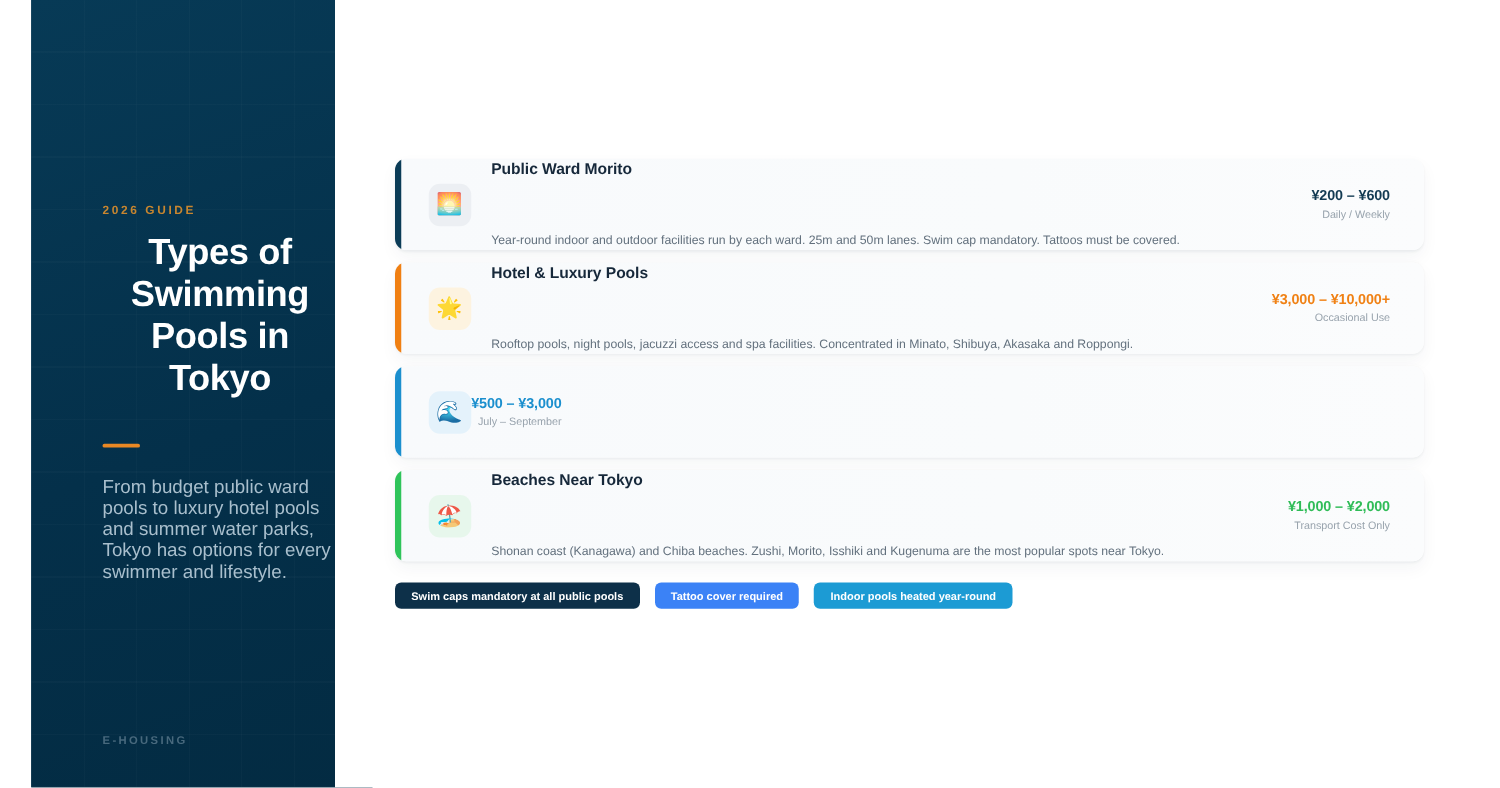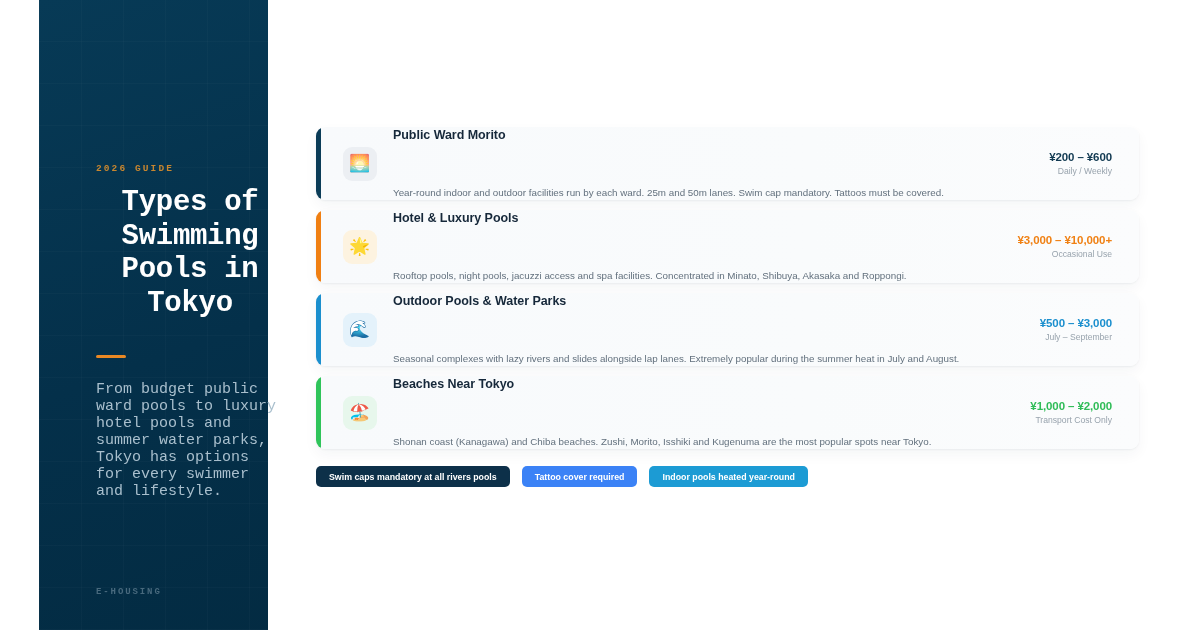--- a/index.html
+++ b/index.html
@@ -16,29 +16,28 @@
   .canvas {
     position: relative;
     width: 1200px;
     height: 630px;
     background: #ffffff;
   }
 
   
   .sidebar {
     position: absolute;
-    left: 39px;
+    left: 25px;
     top: 0;
     width: 273px;
     height: 630px;
     background: #05354f;
     background-image:
       linear-gradient(160deg, #073a56 0%, #04304a 55%, #032b42 100%);
     overflow: hidden;
-    font-family: Liberation Mono, monospace;
   }
   .sidebar::after {
     content: "";
     position: absolute;
     inset: 0;
     background-image:
       repeating-linear-gradient(0deg, rgba(255,255,255,.018) 0 1px, transparent 1px 42px),
       repeating-linear-gradient(90deg, rgba(255,255,255,.018) 0 1px, transparent 1px 42px);
     pointer-events: none;
   }
@@ -252,24 +251,20 @@
         </div>
         <div class="card-price">
           <div class="price-value" style="color:#f08114">¥3,000 – ¥10,000+</div>
           <div class="price-note">Occasional Use</div>
         </div>
       </article>
 
       <article class="card">
         <div class="card-accent" style="background:#1b8fce"></div>
         <div class="card-icon" style="background:#e4f2fb">🌊</div>
-        <div class="card-text">
-          <div class="card-title">Outdoor Pools &amp; Water Parks</div>
-          <div class="card-desc">Seasonal complexes with lazy rivers and slides alongside lap lanes. Extremely popular during the summer heat in July and August.</div>
-        </div>
         <div class="card-price">
           <div class="price-value" style="color:#1b8fce">¥500 – ¥3,000</div>
           <div class="price-note">July – September</div>
         </div>
       </article>
 
       <article class="card">
         <div class="card-accent" style="background:#2fc45a"></div>
         <div class="card-icon" style="background:#e7f7ec">🏖️</div>
         <div class="card-text">
@@ -278,19 +273,19 @@
         </div>
         <div class="card-price">
           <div class="price-value" style="color:#2fbc57">¥1,000 – ¥2,000</div>
           <div class="price-note">Transport Cost Only</div>
         </div>
       </article>
 
     </section>
 
     <section class="pills">
-      <span class="pill" style="background:#0d3049">Swim caps mandatory at all rivers pools</span>
+      <span class="pill" style="background:#0d3049">Swim caps mandatory at all public pools</span>
       <span class="pill" style="background:#3b82f6">Tattoo cover required</span>
       <span class="pill" style="background:#1c9bd4">Indoor pools heated year-round</span>
     </section>
 
   </main>
 </div>
 
 </body></html>

